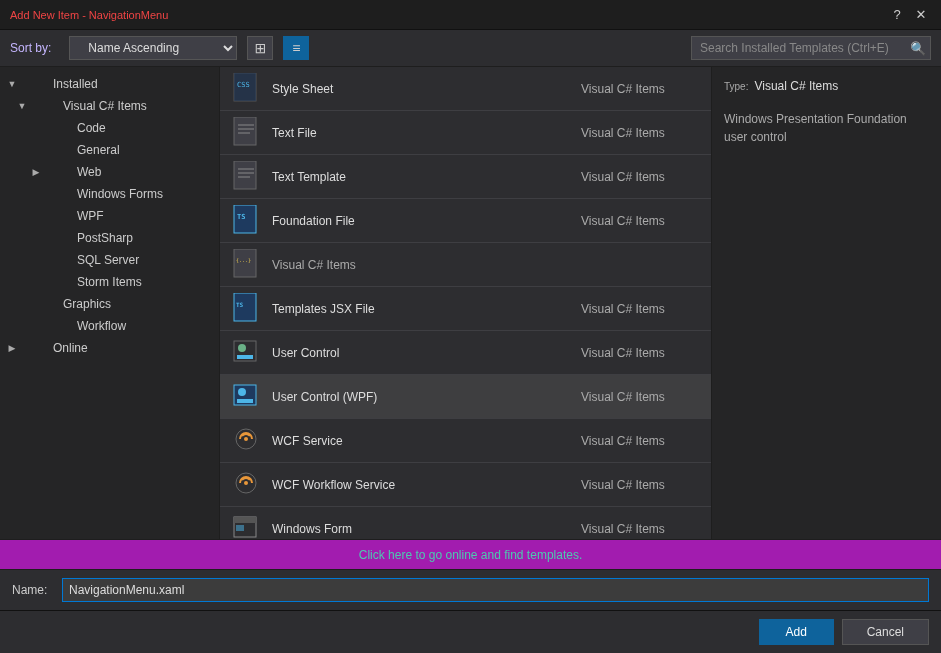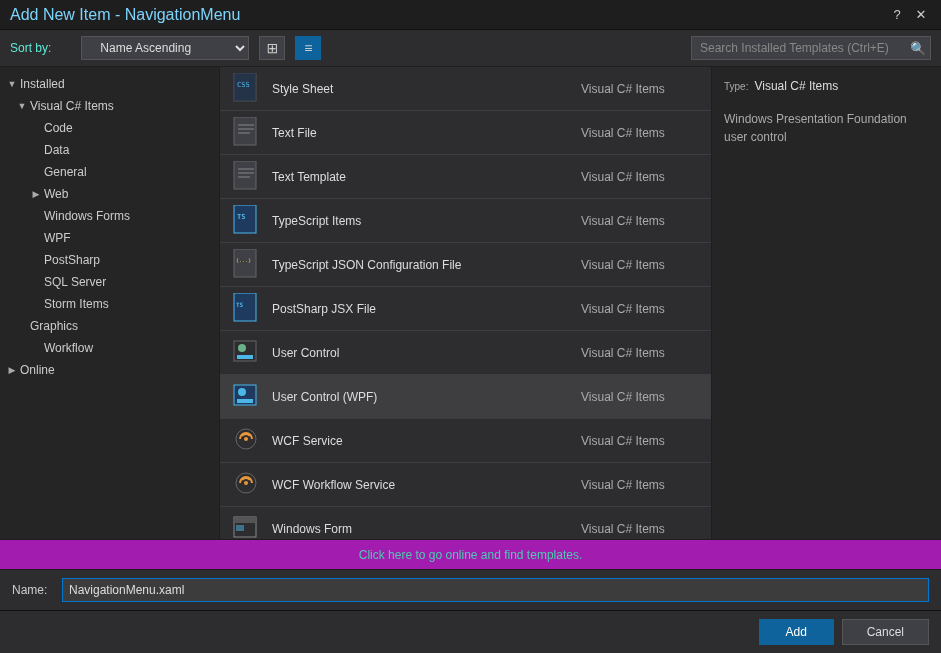--- a/index.html
+++ b/index.html
@@ -17,22 +17,22 @@
     .title-bar {
       background: #1e1e1e;
       height: 30px;
       display: flex;
       align-items: center;
       padding: 0 10px;
       justify-content: space-between;
       border-bottom: 1px solid #111;
     }
     .title-bar-text {
-      font-size: 16px;
-      color: #7dd3fc;
+      font-size: 11px;
+      color: #ef4444;
     }
     .title-bar-controls {
       display: flex;
       gap: 4px;
     }
     .title-bar-btn {
       width: 20px;
       height: 20px;
       background: none;
       border: none;
@@ -55,23 +55,23 @@
     
     .toolbar {
       display: flex;
       align-items: center;
       padding: 6px 10px;
       background: #2d2d30;
       border-bottom: 1px solid #1e1e1e;
       gap: 10px;
     }
     .sort-label {
-      color: #5eead4;
-      font-size: 12px;
-      margin-right: 20px;
+      color: #c4b5fd;
+      font-size: 12px;
+      margin-right: 8px;
     }
     .sort-dropdown {
       background: #3f3f46;
       border: 1px solid #555;
       color: #ddd;
       padding: 2px 14px;
       font-size: 12px;
       height: 24px;
       width: 168px;
     }
@@ -149,21 +149,21 @@
 
     .tree-expand {
       width: 16px;
       height: 16px;
       display: flex;
       align-items: center;
       justify-content: center;
       font-size: 9px;
       color: #aaa;
     }
-    .tree-label { font-size: 12px; }
+    .tree-label { font-size: 12px; margin-left: 33px; }
     .tree-indent-1 { padding-left: 14px; }
     .tree-indent-2 { padding-left: 28px; }
 
     
     .item-list-container {
       flex: 1;
       overflow-y: scroll;
       background: #2d2d30;
     }
     .item-list-container::-webkit-scrollbar { width: 10px; }
@@ -331,24 +331,20 @@
       <div class="tree-item tree-indent-1">
         <span class="tree-expand">▼</span>
         <span class="tree-label">Visual C# Items</span>
       </div>
 
       <div class="tree-item tree-indent-2">
         <span class="tree-expand" style="visibility:hidden">▶</span>
         <span class="tree-label">Code</span>
       </div>
 
-      <div class="tree-item tree-indent-2">
-        <span class="tree-expand" style="visibility:hidden">▶</span>
-        <span class="tree-label">Data</span>
-      </div>
 
       <div class="tree-item tree-indent-2">
         <span class="tree-expand" style="visibility:hidden">▶</span>
         <span class="tree-label">General</span>
       </div>
 
       <div class="tree-item tree-indent-2">
         <span class="tree-expand">▶</span>
         <span class="tree-label">Web</span>
       </div>
@@ -434,43 +430,42 @@
         <span class="item-category">Visual C# Items</span>
       </div>
 
       <div class="item-row">
         <div class="item-icon">
           <svg width="28" height="32" viewBox="0 0 28 32">
             <rect x="2" y="0" width="22" height="28" fill="#1e3a5f" stroke="#4db6e8" stroke-width="1"></rect>
             <text x="5" y="14" font-size="7" fill="#4db6e8" font-family="monospace" font-weight="bold">TS</text>
           </svg>
         </div>
-        <span class="item-name">TypeScript Items</span>
+        <span class="item-name">Foundation File</span>
         <span class="item-category">Visual C# Items</span>
       </div>
 
       <div class="item-row">
         <div class="item-icon">
           <svg width="28" height="32" viewBox="0 0 28 32">
             <rect x="2" y="0" width="22" height="28" fill="#3f3f46" stroke="#666" stroke-width="1"></rect>
             <text x="4" y="13" font-size="5" fill="#e8c84d" font-family="monospace">{...}</text>
           </svg>
         </div>
-        <span class="item-name">TypeScript JSON Configuration File</span>
         <span class="item-category">Visual C# Items</span>
       </div>
 
       <div class="item-row">
         <div class="item-icon">
           <svg width="28" height="32" viewBox="0 0 28 32">
             <rect x="2" y="0" width="22" height="28" fill="#1e3a5f" stroke="#4db6e8" stroke-width="1"></rect>
             <text x="4" y="14" font-size="6" fill="#4db6e8" font-family="monospace" font-weight="bold">TS</text>
           </svg>
         </div>
-        <span class="item-name">PostSharp JSX File</span>
+        <span class="item-name">Templates JSX File</span>
         <span class="item-category">Visual C# Items</span>
       </div>
 
       <div class="item-row">
         <div class="item-icon">
           <svg width="28" height="32" viewBox="0 0 28 32">
             <rect x="2" y="4" width="22" height="20" fill="#2d2d30" stroke="#666" stroke-width="1"></rect>
             <circle cx="10" cy="11" r="4" fill="#6ab187"></circle>
             <rect x="5" y="18" width="16" height="4" fill="#4db6e8"></rect>
           </svg>

